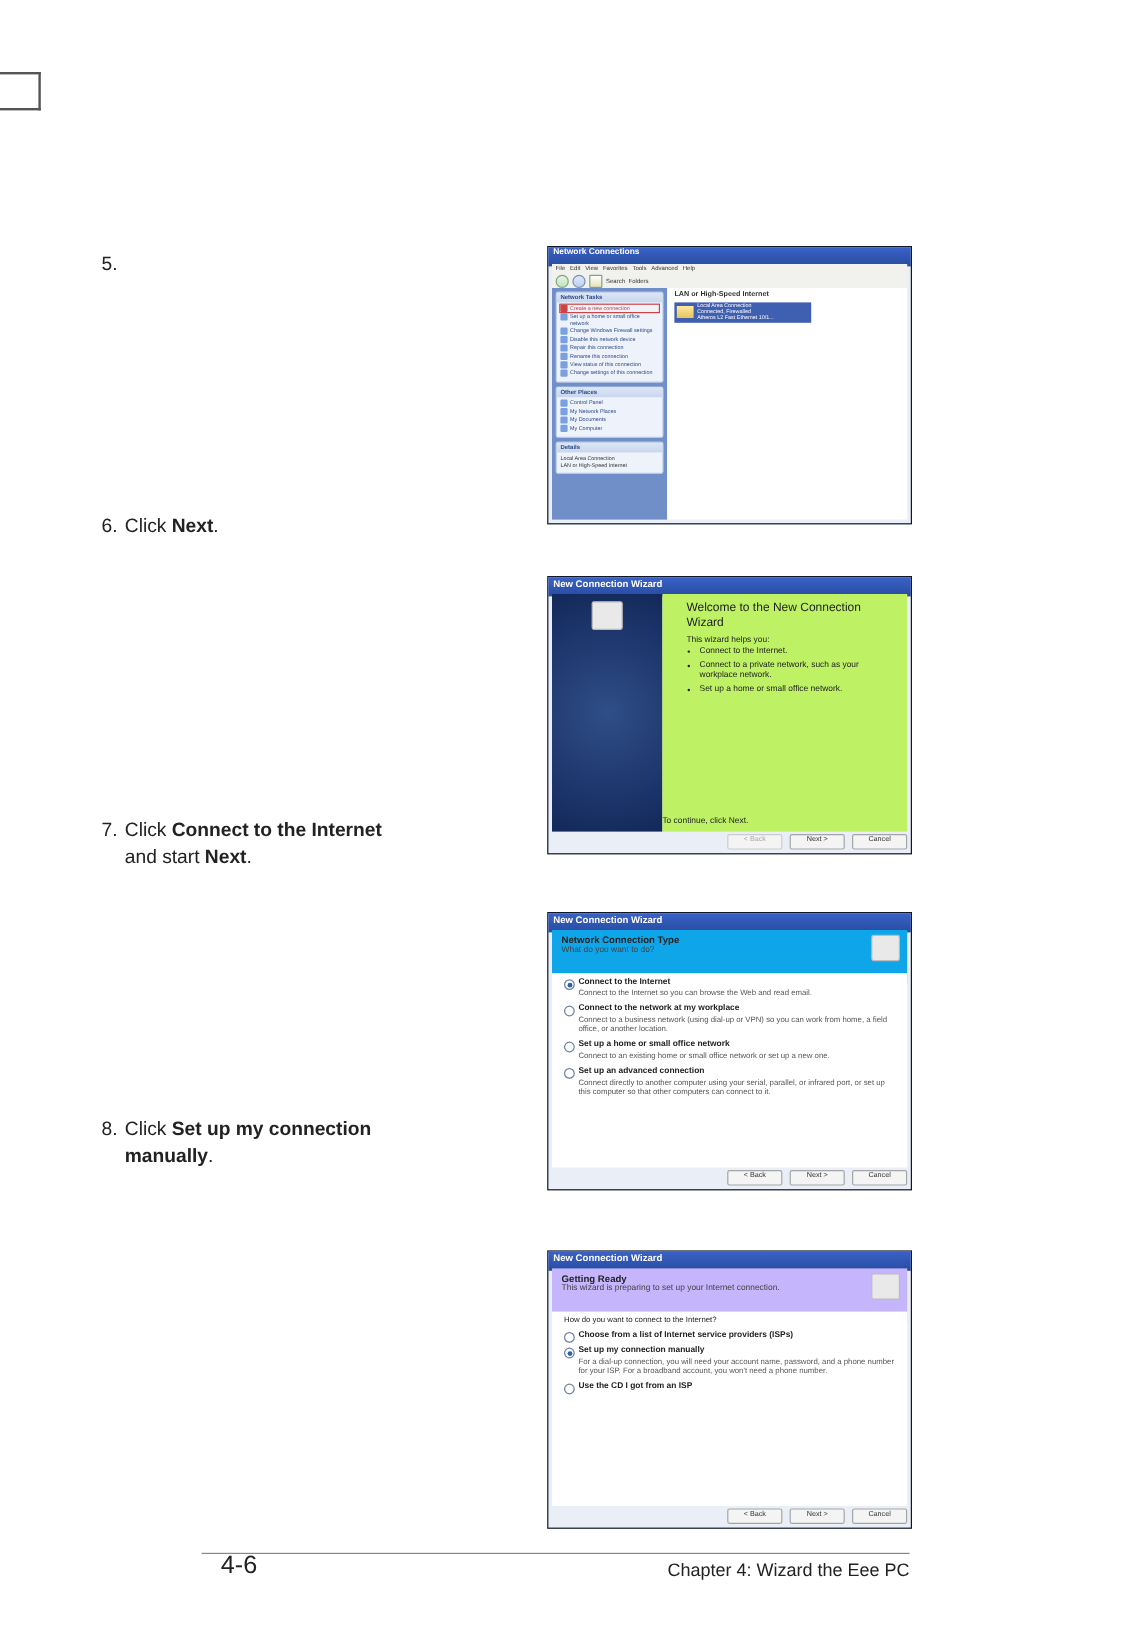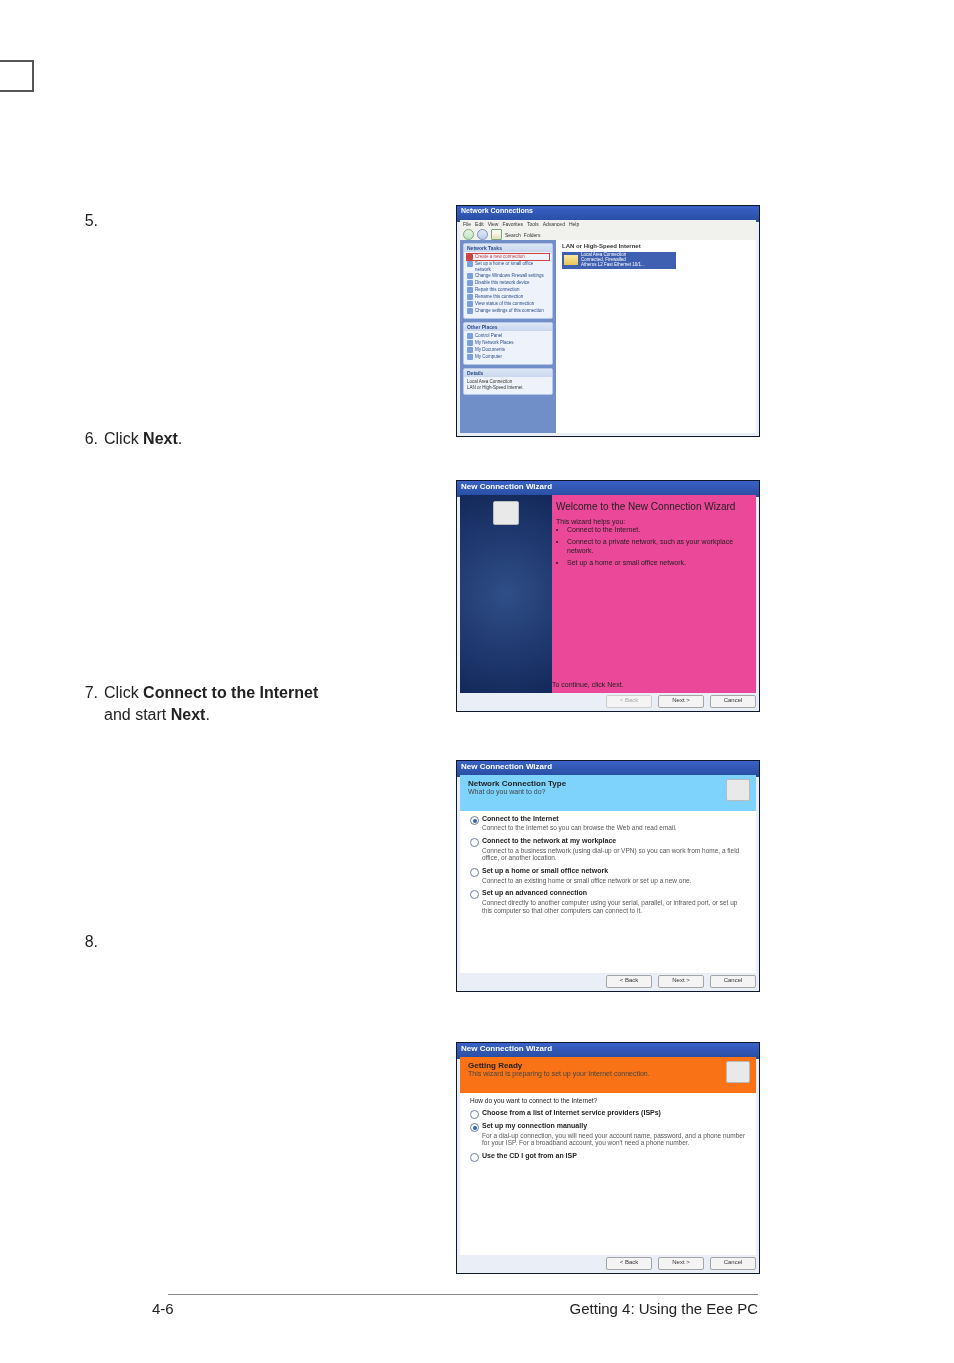--- a/index.html
+++ b/index.html
@@ -31,45 +31,45 @@
   .fig5 .panel-b .sel{outline:1px solid #c44;color:#c44}
   .fig5 .panel-b .sel .ic{background:#c44}
   .fig5 .main{position:absolute;left:99px;top:34px;right:3px;bottom:3px;background:#fff}
   .fig5 .main-h{font-size:6px;font-weight:700;padding:3px 6px 0 6px;color:#333}
   .fig5 .conn{display:flex;align-items:center;gap:3px;margin:3px 6px;background:#3f5fb0;color:#fff;font-size:4.5px;padding:1px 2px;line-height:1.1;max-width:110px}
   .fig5 .conn .nic{width:14px;height:10px;background:linear-gradient(#ffe9a0,#e7c45a)}
   
   .fig6{left:456px;top:480px;width:304px;height:232px}
   .fig6 .left{position:absolute;left:3px;top:14px;width:92px;bottom:18px;background:radial-gradient(circle at 50% 50%,#2f4e88,#13285a)}
   .fig6 .logo{width:24px;height:22px;margin:6px auto;background:#e9e9e9;border:1px solid #bbb;border-radius:2px}
-  .fig6 .right{position:absolute;left:95px;right:3px;top:14px;bottom:18px;background:#ec4899;padding:6px 4px;font-size:7px;line-height:1.25}
+  .fig6 .right{position:absolute;left:95px;right:3px;top:14px;bottom:18px;background:#bef264;padding:6px 20px;font-size:7px;line-height:1.25}
   .fig6 .right h3{font-size:10px;font-weight:400;color:#222;margin:0 0 4px 0}
   .fig6 .right ul{margin:0;padding-left:11px}
   .fig6 .right li{margin-bottom:3px}
   .fig6 .cont{position:absolute;bottom:3px;left:0;font-size:7px}
   
   .fig7{left:456px;top:760px;width:304px;height:232px}
-  .fig7 .head{position:absolute;left:3px;right:3px;top:14px;height:36px;background:#7dd3fc;border-bottom:1px solid #ccd4e6;padding:4px 8px;font-size:7px}
+  .fig7 .head{position:absolute;left:3px;right:3px;top:14px;height:36px;background:#0ea5e9;border-bottom:1px solid #ccd4e6;padding:4px 8px;font-size:7px}
   .fig7 .head b{font-size:8px}
   .fig7 .head .hi{position:absolute;right:6px;top:4px;width:22px;height:20px;background:#e9e9e9;border:1px solid #bbb;border-radius:2px}
   .fig7 .opts{position:absolute;left:3px;right:3px;top:50px;bottom:18px;background:#fff;padding:4px 10px 4px 22px;font-size:6.5px;line-height:1.2}
   .opt{position:relative;margin-bottom:5px}
   .radio{position:absolute;left:-12px;top:1px;width:7px;height:7px;border-radius:50%;border:1px solid #6c7fa5;background:#fff}
   .radio.on::after{content:"";position:absolute;left:1.5px;top:1.5px;width:4px;height:4px;border-radius:50%;background:#2d5fb3}
   .opt b{font-size:7px;color:#222}
   .opt .d{color:#555;margin-top:1px}
   
   .fig8{left:456px;top:1042px;width:304px;height:232px}
-  .fig8 .head{position:absolute;left:3px;right:3px;top:14px;height:36px;background:#f97316;border-bottom:1px solid #ccd4e6;padding:4px 8px;font-size:7px}
+  .fig8 .head{position:absolute;left:3px;right:3px;top:14px;height:36px;background:#c4b5fd;border-bottom:1px solid #ccd4e6;padding:4px 8px;font-size:7px}
   .fig8 .head b{font-size:8px}
   .fig8 .head .hi{position:absolute;right:6px;top:4px;width:22px;height:20px;background:#e9e9e9;border:1px solid #bbb;border-radius:2px}
   .fig8 .opts{position:absolute;left:3px;right:3px;top:50px;bottom:18px;background:#fff;padding:4px 10px 4px 22px;font-size:6.5px;line-height:1.2}
   
   .footrule{position:absolute;left:168px;right:196px;bottom:68px;border-top:1px solid #888}
-  .pageno{position:absolute;left:152px;bottom:46px;font-size:15px}
+  .pageno{position:absolute;left:184px;bottom:46px;font-size:21px}
   .chapter{position:absolute;right:196px;bottom:46px;font-size:15px}
 </style>
 </head>
 <body>
 
 <div class="page">
   <div class="crop"></div>
 
   <div class="step-row" style="margin-top:150px">
     <div class="step-num">5.</div>
@@ -80,20 +80,21 @@
     <div class="step-body"><span>Click </span><b>Next</b><span>.</span></div>
   </div>
 
   <div class="step-row" style="margin-top:232px">
     <div class="step-num">7.</div>
     <div class="step-body"><span>Click </span><b>Connect to the Internet</b><span> and start </span><b>Next</b><span>.</span></div>
   </div>
 
   <div class="step-row" style="margin-top:204px">
     <div class="step-num">8.</div>
+    <div class="step-body"><span>Click </span><b>Set up my connection manually</b><span>.</span></div>
   </div>
 
   <div class="fig fig5">
     <div class="titlebar small">Network Connections</div>
     <div class="toolbar">
       <div class="menu">
         <span>File</span>
           <span>Edit</span>
           <span>View</span>
           <span>Favorites</span>
@@ -244,14 +245,14 @@
     </div>
     <div class="wiz-btns">
       <div class="btn">&lt; Back</div>
       <div class="btn">Next &gt;</div>
       <div class="btn">Cancel</div>
     </div>
   </div>
 
   <div class="footrule"></div>
   <div class="pageno">4-6</div>
-  <div class="chapter">Getting 4: Using the Eee PC</div>
+  <div class="chapter">Chapter 4: Wizard the Eee PC</div>
 </div>
 
 </body></html>

